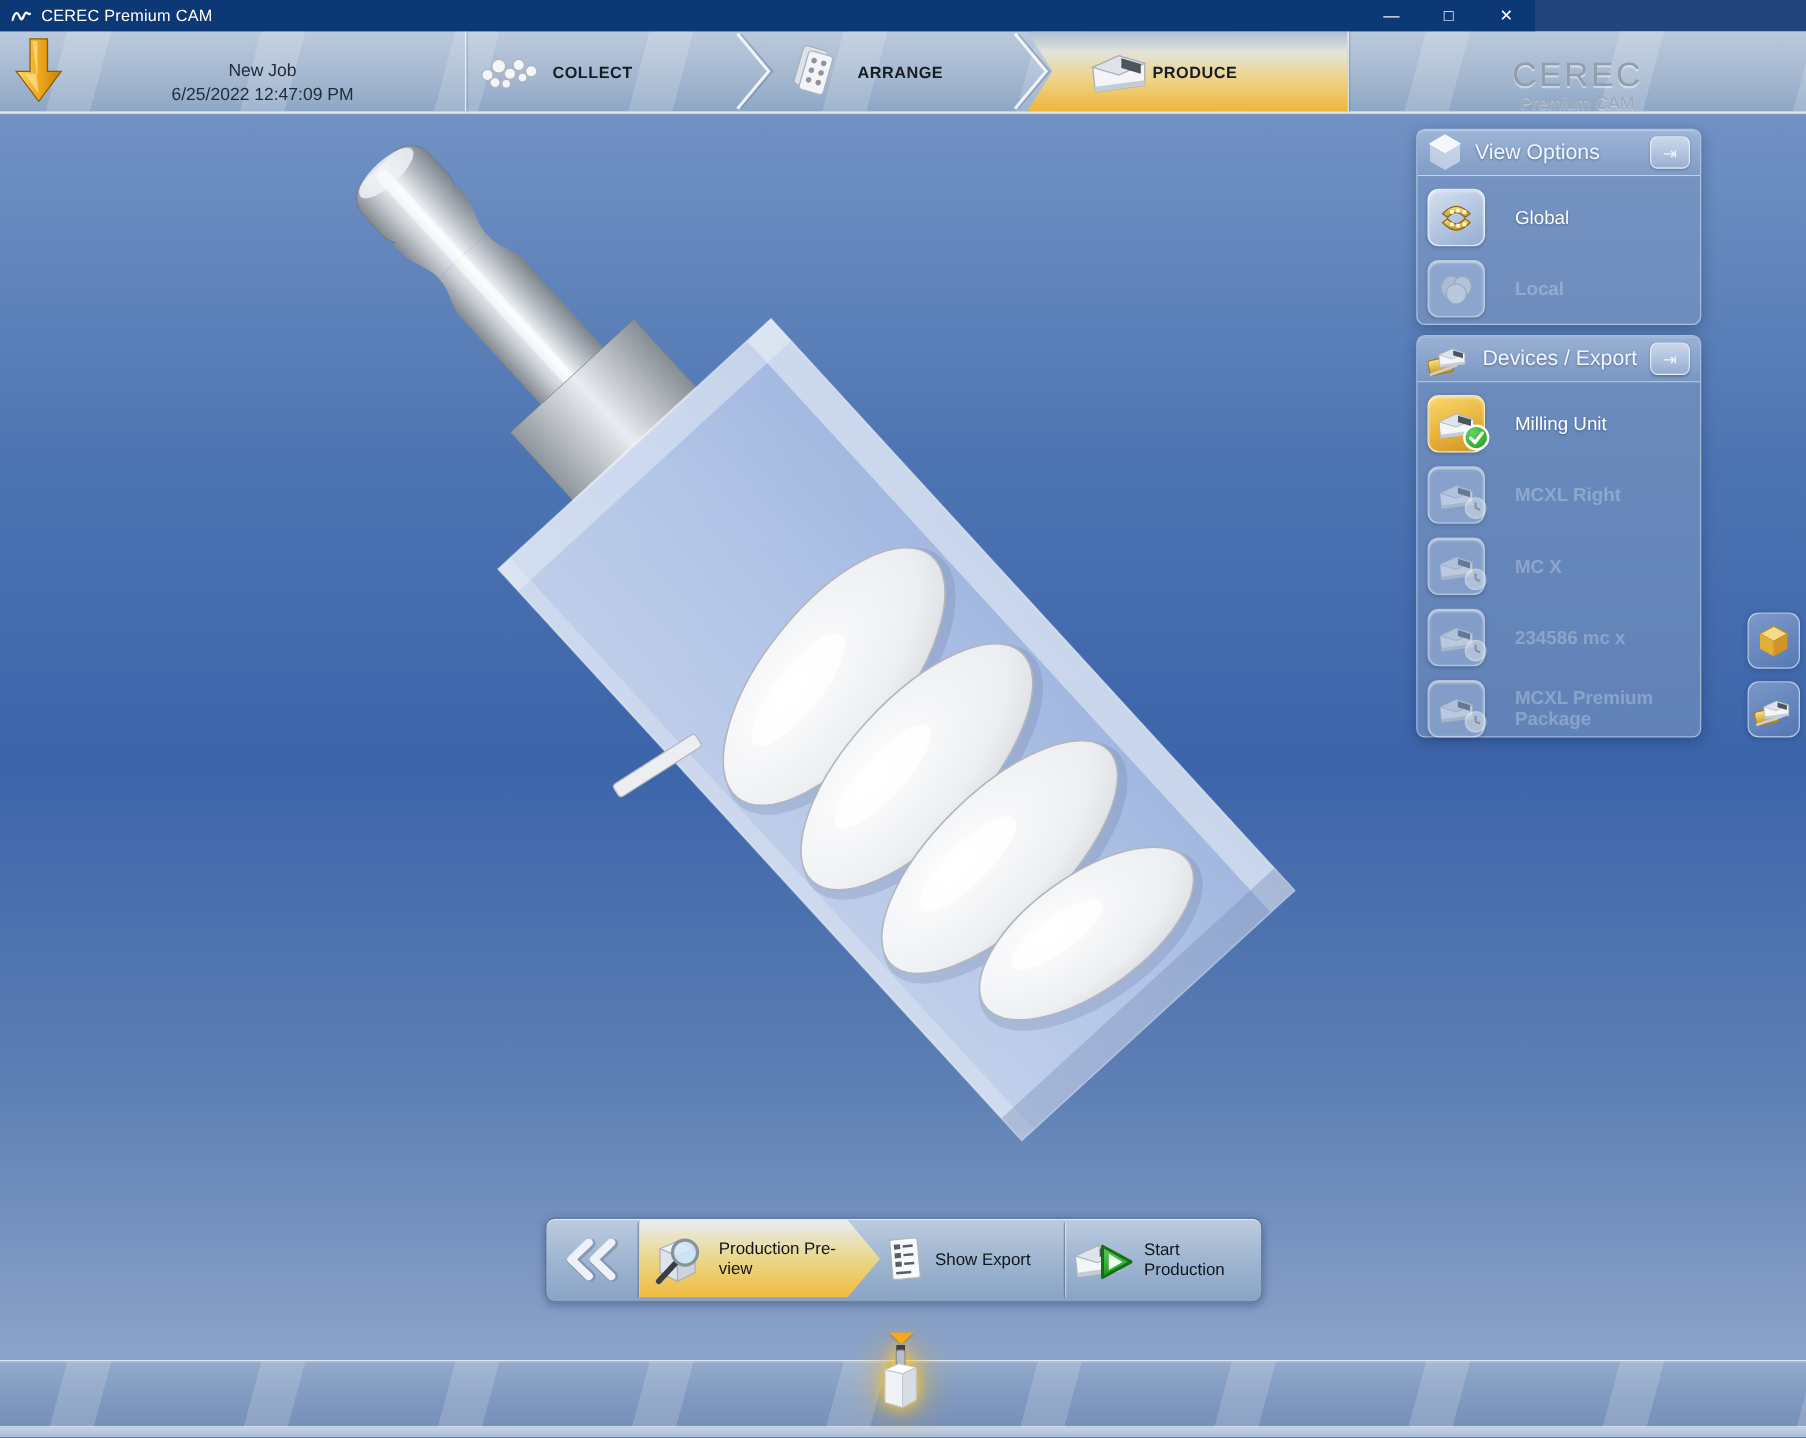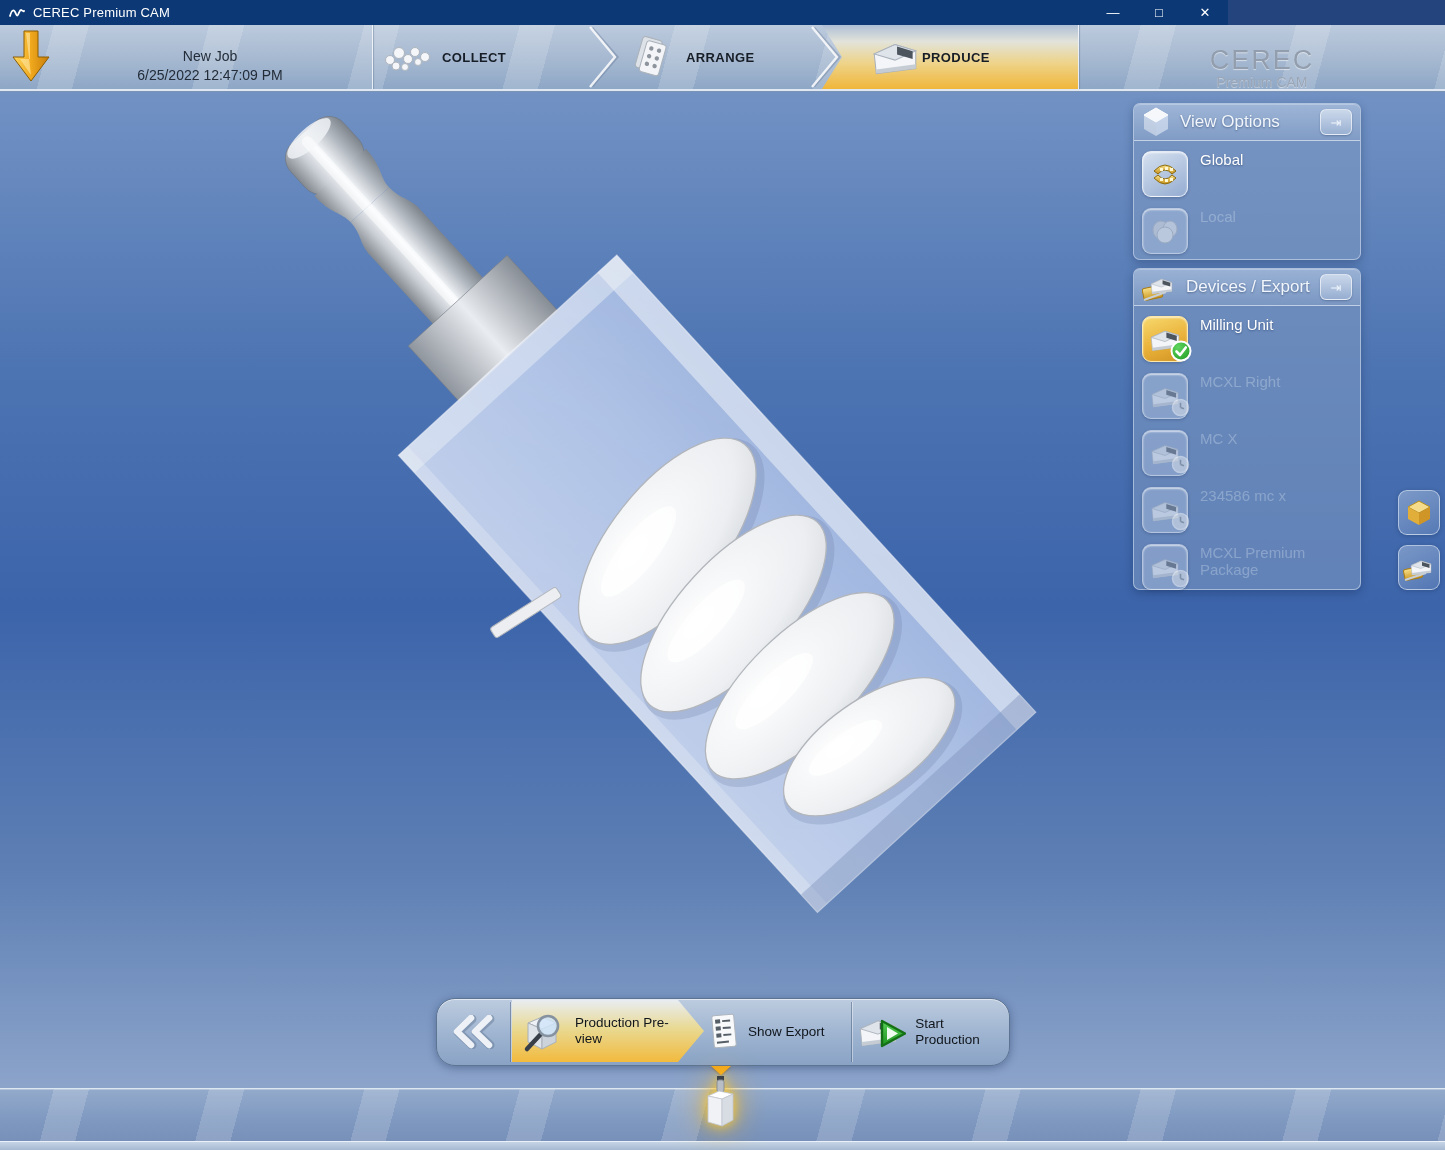--- a/index.html
+++ b/index.html
@@ -57,45 +57,45 @@
   .panel-head{display:flex;align-items:center;height:36px;padding:0 8px;
       background:linear-gradient(180deg,rgba(198,214,236,.5),rgba(150,173,206,.35));
       border-bottom:1px solid rgba(255,255,255,.4);border-radius:7px 7px 0 0;}
   .panel-title{flex:1;font-size:17px;color:#f1f6fc;margin-left:10px;
                text-shadow:0 1px 2px rgba(20,40,80,.45);}
   .collapse-btn{width:30px;height:24px;border-radius:6px;border:1px solid rgba(255,255,255,.6);
       background:linear-gradient(180deg,rgba(244,248,253,.55),rgba(185,202,226,.4));
       color:#eef4fb;font-size:13px;display:flex;align-items:center;justify-content:center;
       box-shadow:0 1px 2px rgba(20,40,80,.3);}
   .panel-body{display:flex;flex-direction:column;gap:11px;padding:10px 8px 12px 8px;}
-  .side-item{display:flex;align-items:flex-start;gap:12px;}
+  .side-item{display:flex;align-items:center;gap:24px;}
   .icon-tile{position:relative;width:44px;height:44px;border-radius:9px;flex:0 0 44px;
       background:linear-gradient(150deg,rgba(238,244,251,.8),rgba(178,196,224,.55));
       border:1px solid rgba(255,255,255,.7);display:flex;align-items:center;justify-content:center;
       box-shadow:inset 0 1px 2px rgba(255,255,255,.7),0 1px 3px rgba(25,45,85,.3);}
   .icon-tile.gold{background:linear-gradient(160deg,#f7d96e 0%,#eab23a 55%,#cf9322 100%);
       border-color:#ffe9a8;}
   .icon-tile.dim{background:rgba(205,218,238,.3);border-color:rgba(255,255,255,.4);}
   .dimmed{opacity:.5;}
   .item-label{font-size:15px;color:#ffffff;text-shadow:0 1px 2px rgba(20,40,80,.45);}
-  .item-label.dim{color:rgba(228,238,250,.3);text-shadow:none;}
+  .item-label.dim{color:rgba(228,238,250,.3);text-shadow:none;font-weight:bold;}
   .badge{position:absolute;}
   .badge.check{right:-5px;bottom:-5px;}
   .badge.status{right:-3px;bottom:-3px;}
 
   
   .edge-btn{position:absolute;left:1398px;width:40px;height:43px;border-radius:9px;z-index:5;
       background:linear-gradient(150deg,rgba(230,240,250,.35),rgba(170,190,220,.2));
       border:1px solid rgba(244,249,253,.55);display:flex;align-items:center;justify-content:center;
       box-shadow:0 1px 4px rgba(20,40,80,.3);}
 
   
-  .toolbar{position:absolute;left:436px;top:998px;width:572px;height:66px;z-index:6;
+  .toolbar{position:absolute;left:436px;top:974px;width:572px;height:66px;z-index:6;
       background:linear-gradient(180deg,#bdccdf 0%,#9db3d0 55%,#8aa3c5 100%);
-      border:1px solid #5d7492;border-radius:19px;
+      border:1px solid #5d7492;border-radius:8px;
       box-shadow:inset 0 1px 0 rgba(255,255,255,.55),0 2px 8px rgba(10,30,70,.35);}
   .tb-back{position:absolute;left:0;top:0;width:72px;height:100%;
            display:flex;align-items:center;justify-content:center;}
   .tb-div{position:absolute;top:3px;bottom:3px;width:1px;background:rgba(70,90,120,.5);
           box-shadow:1px 0 0 rgba(255,255,255,.4);}
   .tb-preview{position:absolute;left:75px;top:1px;height:62px;width:192px;
       clip-path:polygon(0 0,calc(100% - 26px) 0,100% 50%,calc(100% - 26px) 100%,0 100%);
       background:linear-gradient(180deg,#e9edf2 0%,#e9d88e 48%,#f2ba3e 100%);
       display:flex;align-items:center;gap:9px;padding-left:8px;box-sizing:border-box;}
   .tb-text{font-size:13.5px;color:#10151b;line-height:1.22;}

